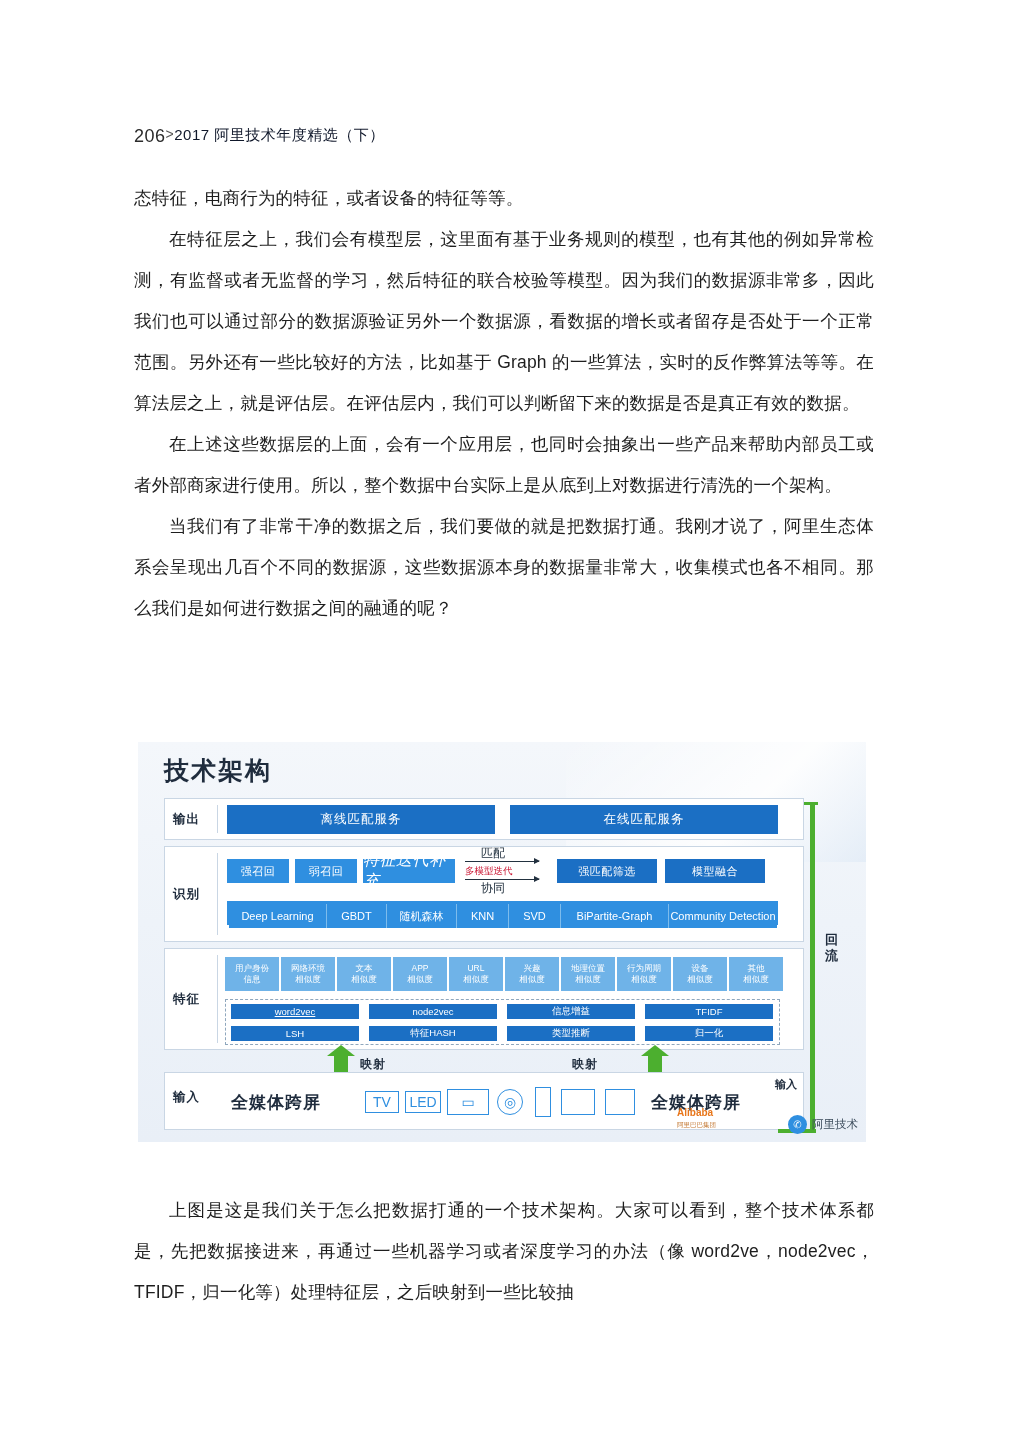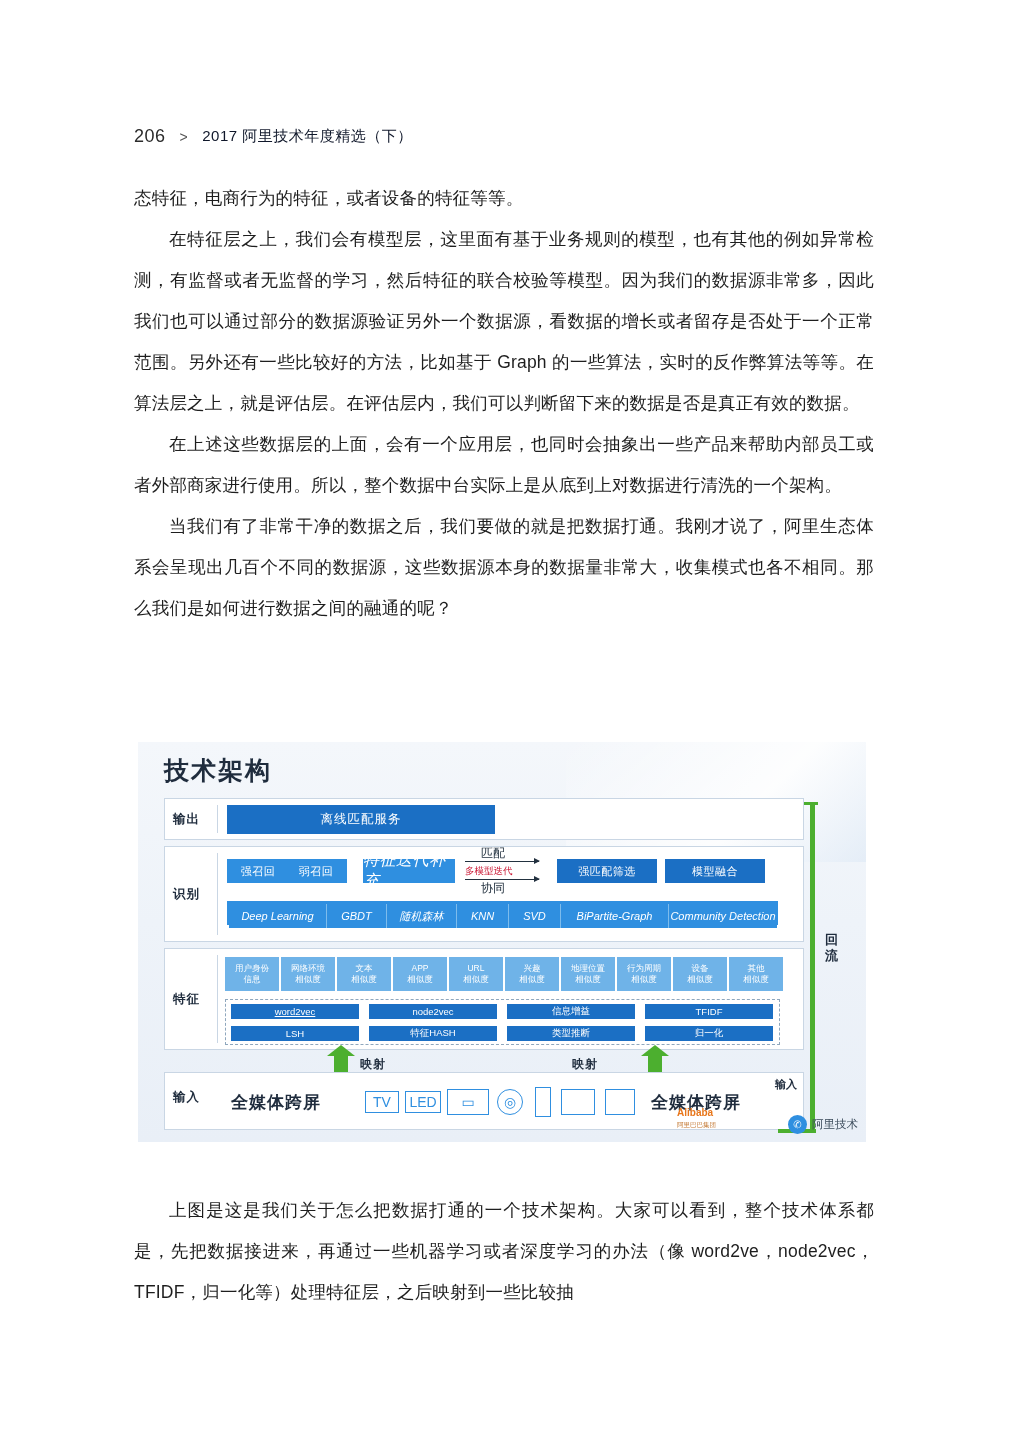--- a/index.html
+++ b/index.html
@@ -18,22 +18,21 @@
     position: absolute;
     inset: 0;
     padding: 0;
   }
   
   .header {
     position: absolute;
     top: 126px;
     left: 134px;
     display: flex;
-    align-items: center;
-    gap: 14px;
+    align-items: flex-start;
     font-size: 16.5px;
     color: #333;
     letter-spacing: 0.5px;
   }
   .header .pagenum { font-size: 18px; color: #2b2b2b; }
   .header .sep { color: #555; font-size: 14px; }
   .header .bookname { font-size: 15px; color: #0f172a; }
 
   
   .body-text {
@@ -134,21 +133,20 @@
     box-sizing: border-box;
     letter-spacing: 0.5px;
   }
   .chip.alt { background: #1b6fc4; }
   .chip.wide { font-size: 16px; font-style: italic; }
   .row2 {
     position: absolute;
     left: 62px; top: 54px;
     width: 551px; height: 24px;
     background: #2f8fe0;
-    font-style: italic;
   }
   .row2 .cell {
     position: absolute;
     top: 3px;
     height: 24px;
     background: #2f8fe0;
     color: #fff;
     display: flex;
     align-items: center;
     justify-content: center;
@@ -334,28 +332,29 @@
   </div>
 
   <div class="figure">
     <div class="fig-sheen"></div>
     <div class="fig-title">技术架构</div>
 
     <div class="band" id="band-output">
       <div class="band-label">输出</div>
       <div class="divider-v"></div>
       <div class="blue-box" id="out-offline">离线匹配服务</div>
+      <div class="blue-box" id="out-online">在线匹配服务</div>
     </div>
 
     <div class="band" id="band-recog">
       <div class="band-label">识别</div>
       <div class="divider-v"></div>
 
       <div class="chip" style="left:62px; top:12px; width:62px;">强召回</div>
-      <div class="chip" style="left:120px; top:12px; width:62px;">弱召回</div>
+      <div class="chip" style="left:130px; top:12px; width:62px;">弱召回</div>
       <div class="chip wide" style="left:198px; top:12px; width:92px;">特征迭代补充</div>
 
       <div class="mid-arrow-label" style="left:316px; top:-2px;">匹配</div>
       <div class="mid-arrow" style="left:300px; top:14px; width:74px;"></div>
       <div class="red-label" style="left:300px; top:18px;">多模型迭代</div>
       <div class="mid-arrow" style="left:300px; top:32px; width:74px;"></div>
       <div class="mid-arrow-label" style="left:316px; top:33px;">协同</div>
 
       <div class="chip alt" style="left:392px; top:12px; width:100px;">强匹配筛选</div>
       <div class="chip alt" style="left:500px; top:12px; width:100px;">模型融合</div>

